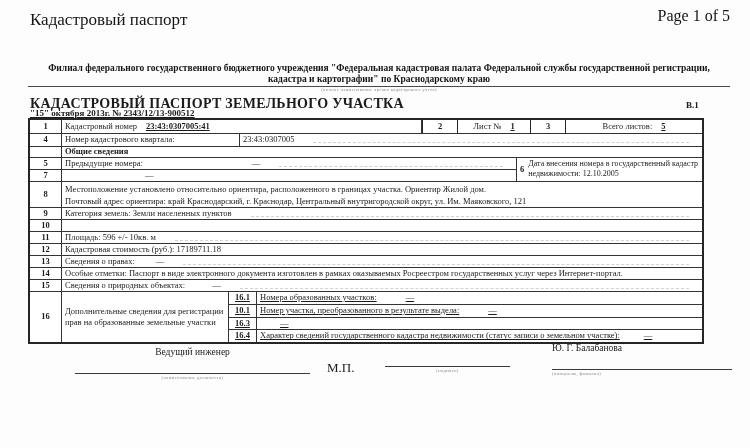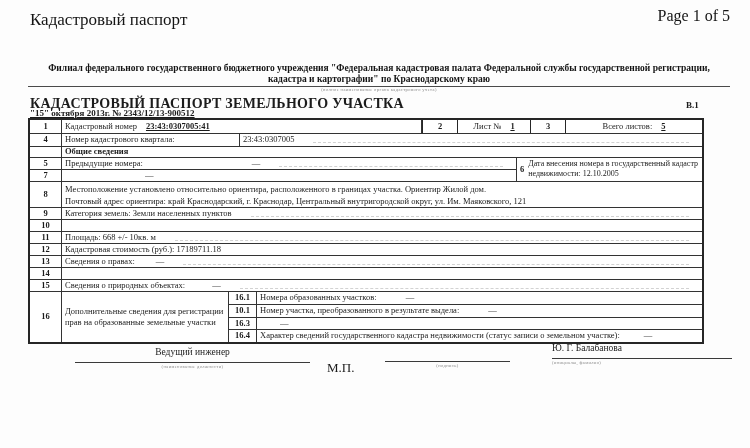--- a/index.html
+++ b/index.html
@@ -51,29 +51,29 @@
   .cell6 { flex:1; display:flex; padding:1px 3px 1px 2px; font-size:8px; line-height:9.5px; }
   .cell6 .n6 { font-weight:bold; font-size:8.5px; margin:auto 4px auto 1px; }
   .cell6 .t6 { white-space:normal; }
 
   .two-line { white-space:normal; line-height:12px; padding:1px 3px; display:block; flex:1; min-width:0; }
   .h26 { height:26px; }
 
   .r16 { display:flex; height:50px; }
   .r16-label { width:167px; flex:none; border-right:1px solid #333; padding:2px 3px;
                display:flex; align-items:center; white-space:normal; line-height:11px; }
-  .r16-sub { flex:1; display:flex; flex-direction:column; }
+  .r16-sub { flex:1; display:flex; flex-direction:column;text-decoration:underline; }
   .subrow { flex:1; display:flex; border-bottom:1px solid #333; }
   .subrow:last-child { border-bottom:none; }
   .subnum { width:28px; flex:none; border-right:1px solid #333; font-weight:bold;
             display:flex; align-items:center; justify-content:center; }
 
   
   .sig1 { position:absolute; left:75px;  top:347px; width:235px; text-align:center; font-size:9.5px; }
-  .sig-line { border-bottom:1px solid #3a3a3a; padding-bottom:5px; }
+  .sig-line { border-bottom:1px solid #3a3a3a; padding-bottom:16px; }
   .sig-cap  { font-size:4.5px; letter-spacing:.4px; color:#8a8a8a; line-height:7px; }
   .mp   { position:absolute; left:327px; top:360px; font-size:13px; }
   .sig2 { position:absolute; left:385px; top:350px; width:125px; text-align:center; font-size:9.5px; }
   .sig2 .sig-line { height:12px; }
   .sig3 { position:absolute; left:552px; top:343px; width:180px; text-align:left; font-size:9.5px; }
 </style>
 </head>
 <body>
 
 <div class="hdr-title">Кадастровый паспорт</div>
@@ -162,21 +162,21 @@
     </div>
   </div>
 
   <div class="tr h12">
     <div class="num">10</div>
   </div>
 
   <div class="tr h12">
     <div class="num">11</div>
     <div class="cell">
-      <span>Площадь: 668 +/- 10кв. м</span>
+      <span>Площадь: 596 +/- 10кв. м</span>
       <span class="ghost"></span>
     </div>
   </div>
 
   <div class="tr h12">
     <div class="num">12</div>
     <div class="cell">
       <span>Кадастровая стоимость (руб.): 17189711.18</span>
     </div>
   </div>
@@ -185,20 +185,23 @@
     <div class="num">13</div>
     <div class="cell">
       <span>Сведения о правах:</span>
       <span style="margin-left:12px;">—</span>
       <span class="ghost"></span>
     </div>
   </div>
 
   <div class="tr h12">
     <div class="num">14</div>
+    <div class="cell">
+      <span>Особые отметки: Паспорт в виде электронного документа изготовлен в рамках оказываемых Росреестром государственных услуг через Интернет-портал.</span>
+    </div>
   </div>
 
   <div class="tr h12">
     <div class="num">15</div>
     <div class="cell">
       <span>Сведения о природных объектах:</span>
       <span style="margin-left:18px;">—</span>
       <span class="ghost"></span>
     </div>
   </div>

